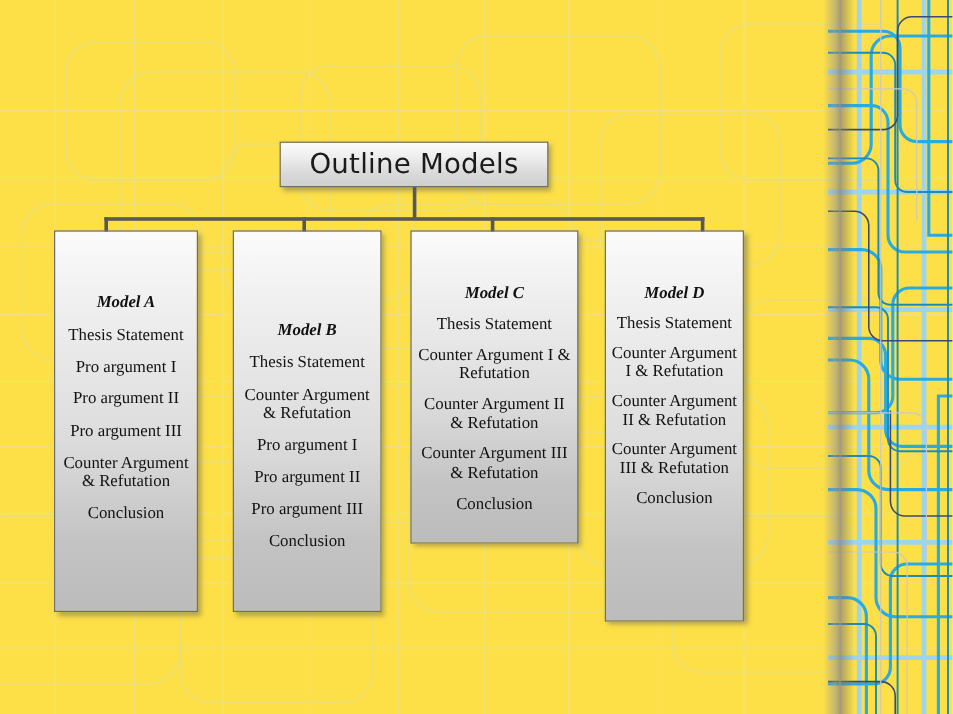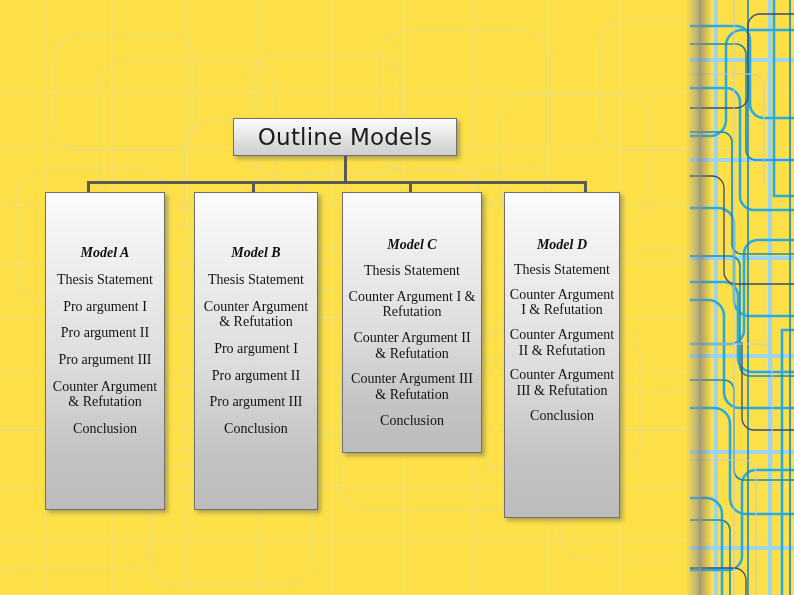--- a/index.html
+++ b/index.html
@@ -64,21 +64,21 @@
   .model-box.m-c{left:342px;top:192px;width:140px;height:261px;}
   .model-box.m-d{left:504px;top:192px;width:116px;height:326px;}
 
   .model-head{
     font-family:"Liberation Serif",serif;
     font-weight:bold;font-style:italic;
     font-size:14px;color:#111;text-align:center;
     line-height:1.15;
   }
   .m-a .model-head{margin-top:44px;}
-  .m-b .model-head{margin-top:44px;}
+  .m-b .model-head{margin-top:67px;}
   .m-c .model-head{margin-top:36px;}
   .m-d .model-head{margin-top:36px;}
 
   .model-item{
     font-family:"Liberation Serif",serif;
     font-size:14px;color:#121212;text-align:center;
     line-height:1.12;
     width:94%;
   }
   .m-a .model-item{margin-top:11px;}

